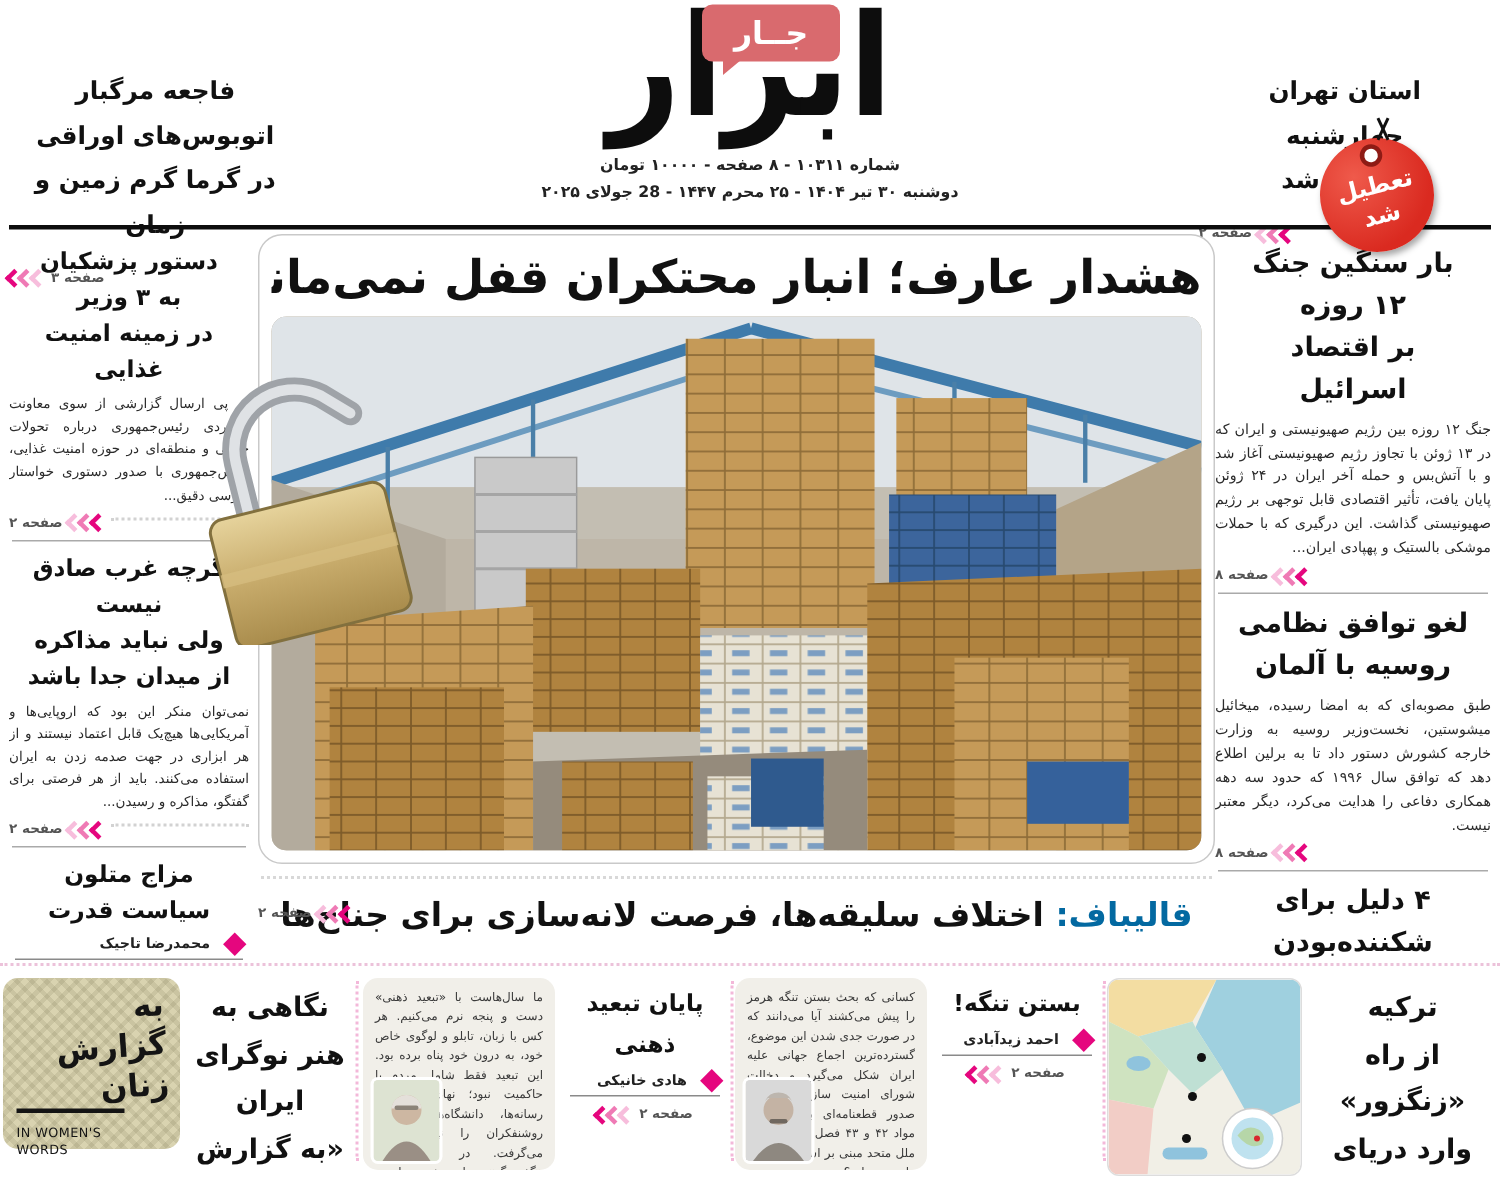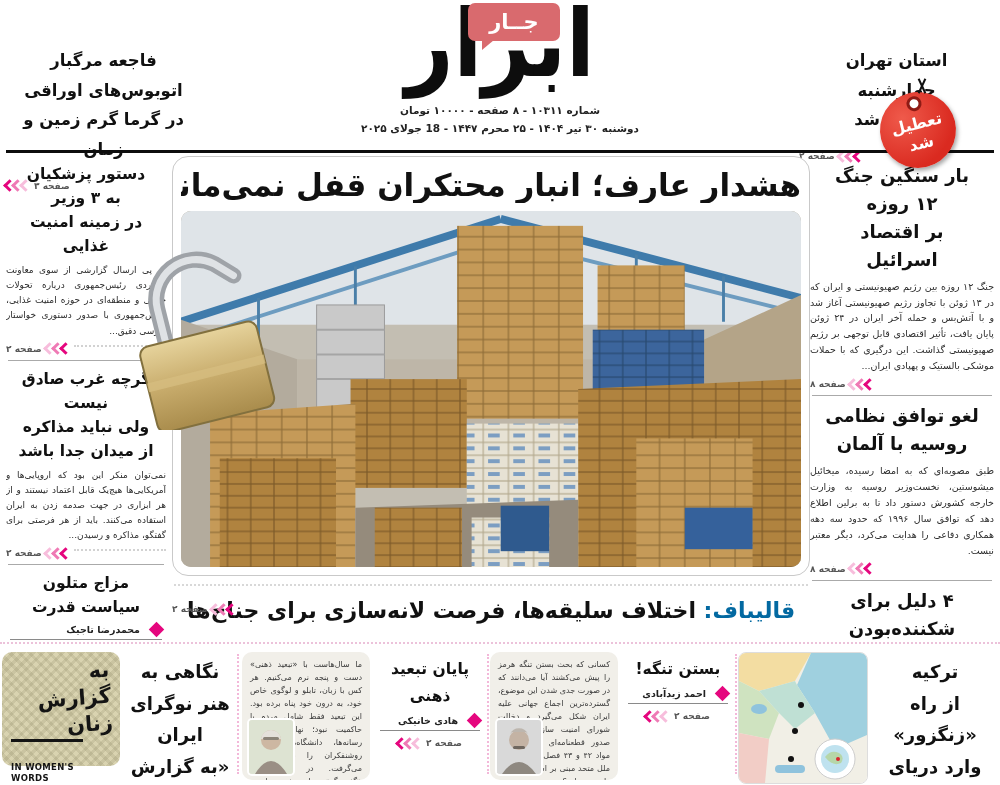--- a/index.html
+++ b/index.html
@@ -87,21 +87,21 @@
   .qbox{position:relative;width:128px;height:128px;flex:none;background:#f1efe9;border-radius:10px;overflow:hidden;padding:7px 8px;box-sizing:border-box;}
   .qtext{margin:0;font-size:8px;line-height:1.62;text-align:justify;color:#3a3a3a;}
   .qphoto{position:absolute;bottom:6px;left:7px;width:44px;height:54px;border-radius:3px;overflow:hidden;box-shadow:0 0 0 2px #fff;}
   .qphoto svg{display:block;width:100%;height:100%;}
 
   .cover{flex:none;width:118px;height:114px;border-radius:10px;box-sizing:border-box;padding:8px 9px;background:#d9d3b0;
          background-image:repeating-linear-gradient(45deg,rgba(110,105,70,.14) 0 3px,transparent 3px 7px),
                           repeating-linear-gradient(-45deg,rgba(110,105,70,.14) 0 3px,transparent 3px 7px);
          display:flex;flex-direction:column;justify-content:space-between;}
   .cv-fa{font-size:21px;font-weight:bold;line-height:1.25;color:#141414;white-space:pre-line;transform:rotate(-4deg);}
-  .cv-en{direction:ltr;font-size:8.5px;font-weight:bold;color:#141414;letter-spacing:.3px;border-top:3px solid #141414;width:72px;align-self:flex-end;line-height:1.3;padding-top:20px;}
+  .cv-en{direction:ltr;font-size:8.5px;font-weight:normal;color:#141414;letter-spacing:.3px;border-top:3px solid #141414;width:72px;align-self:flex-end;line-height:1.3;padding-top:9px;}
   .mapbox{flex:none;width:128px;height:130px;border-radius:8px;overflow:hidden;border:1px solid #ddd;}
   .mapbox svg{display:block;width:100%;height:100%;}
 </style>
 </head>
 <body>
 
 <div class="page">
 
   <div class="top-art tl">
     <h2>فاجعه مرگبار
@@ -117,21 +117,21 @@
     </div>
   </div>
 
   <div class="logo-wrap">
     <div class="bubble">
       <span>جــار</span>
       <i class="tail"></i>
     </div>
     <div class="logo-text">ابرار</div>
     <div class="issue">شماره ۱۰۳۱۱ - ۸ صفحه - ۱۰۰۰۰ تومان</div>
-    <div class="date">دوشنبه ۳۰ تیر ۱۴۰۴ - ۲۵ محرم ۱۴۴۷ - 18 جولای ۲۰۲۵</div>
+    <div class="date">دوشنبه ۳۰ تیر ۱۴۰۴ - ۲۵ محرم ۱۴۴۷ - 28 جولای ۲۰۲۵</div>
   </div>
 
   <div class="top-art tr">
     <h2>استان تهران
 چهارشنبه
 تعطیل شد</h2>
     <div class="marker">
       <span class="pg">صفحه ۲</span>
       <span class="chevs">
           <i class="c3"></i>

